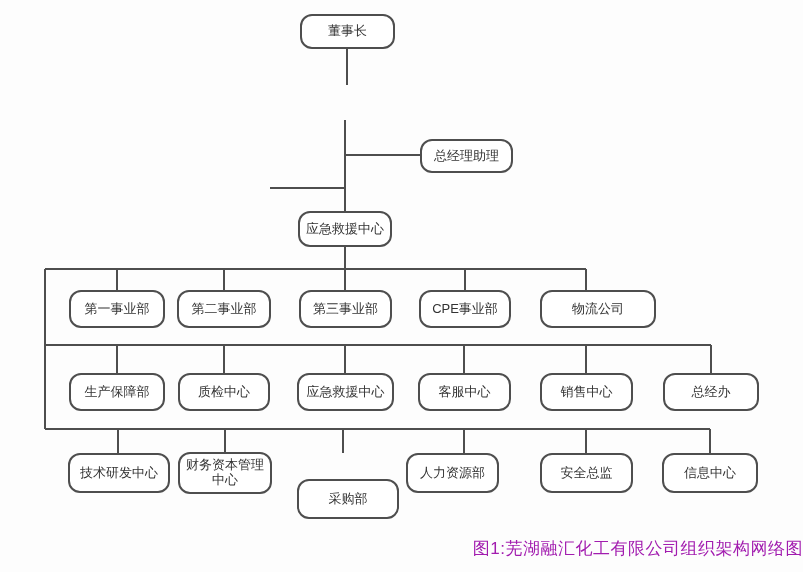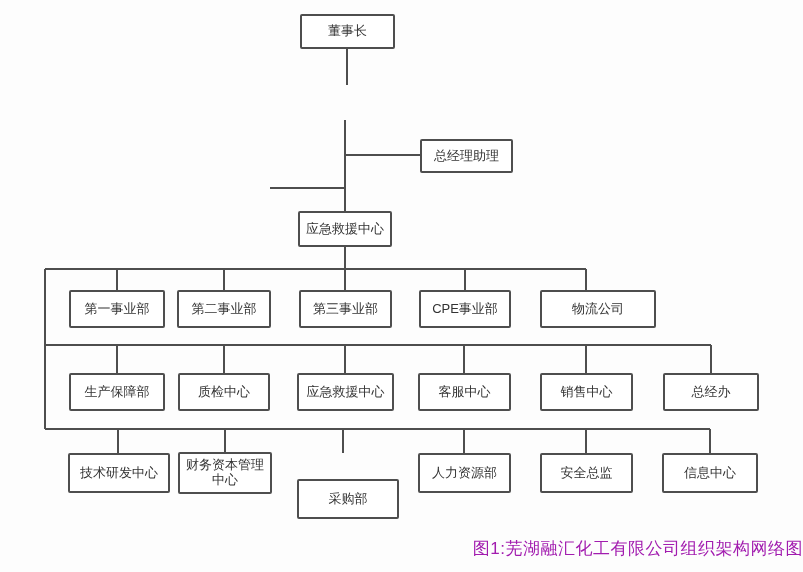--- a/index.html
+++ b/index.html
@@ -14,21 +14,21 @@
     overflow:hidden;
   }
   .connectors{
     position:absolute;left:0;top:0;z-index:1;
     pointer-events:none;
   }
   .node{
     position:absolute;z-index:2;
     background:#ffffff;
     border:2px solid #4e4e4e;
-    border-radius:2px;
+    border-radius:12px;
     box-sizing:border-box;
     display:flex;align-items:center;justify-content:center;
     text-align:center;
     font-size:13px;color:#333333;
     line-height:1.15;
     padding:2px 3px;
   }
   .caption{
     position:absolute;z-index:2;
     left:0;right:0;top:537px;
@@ -49,21 +49,21 @@
   .p-r1-4{left:540px;top:290px;width:116px;height:38px}
   .p-r2-0{left:69px;top:373px;width:96px;height:38px}
   .p-r2-1{left:178px;top:373px;width:92px;height:38px}
   .p-r2-2{left:297px;top:373px;width:97px;height:38px}
   .p-r2-3{left:418px;top:373px;width:93px;height:38px}
   .p-r2-4{left:540px;top:373px;width:93px;height:38px}
   .p-r2-5{left:663px;top:373px;width:96px;height:38px}
   .p-r3-0{left:68px;top:453px;width:102px;height:40px}
   .p-r3-1{left:178px;top:452px;width:94px;height:42px}
   .p-r3-2{left:297px;top:479px;width:102px;height:40px}
-  .p-r3-3{left:418px;top:453px;width:93px;height:40px}
+  .p-r3-3{left:406px;top:453px;width:93px;height:40px}
   .p-r3-4{left:540px;top:453px;width:93px;height:40px}
   .p-r3-5{left:662px;top:453px;width:96px;height:40px}
 </style>
 </head>
 <body>
 
 <div class="stage">
 
   <svg class="connectors" width="803" height="572" viewBox="0 0 803 572">
     <path fill="none" stroke="#4e4e4e" stroke-width="2" d="

